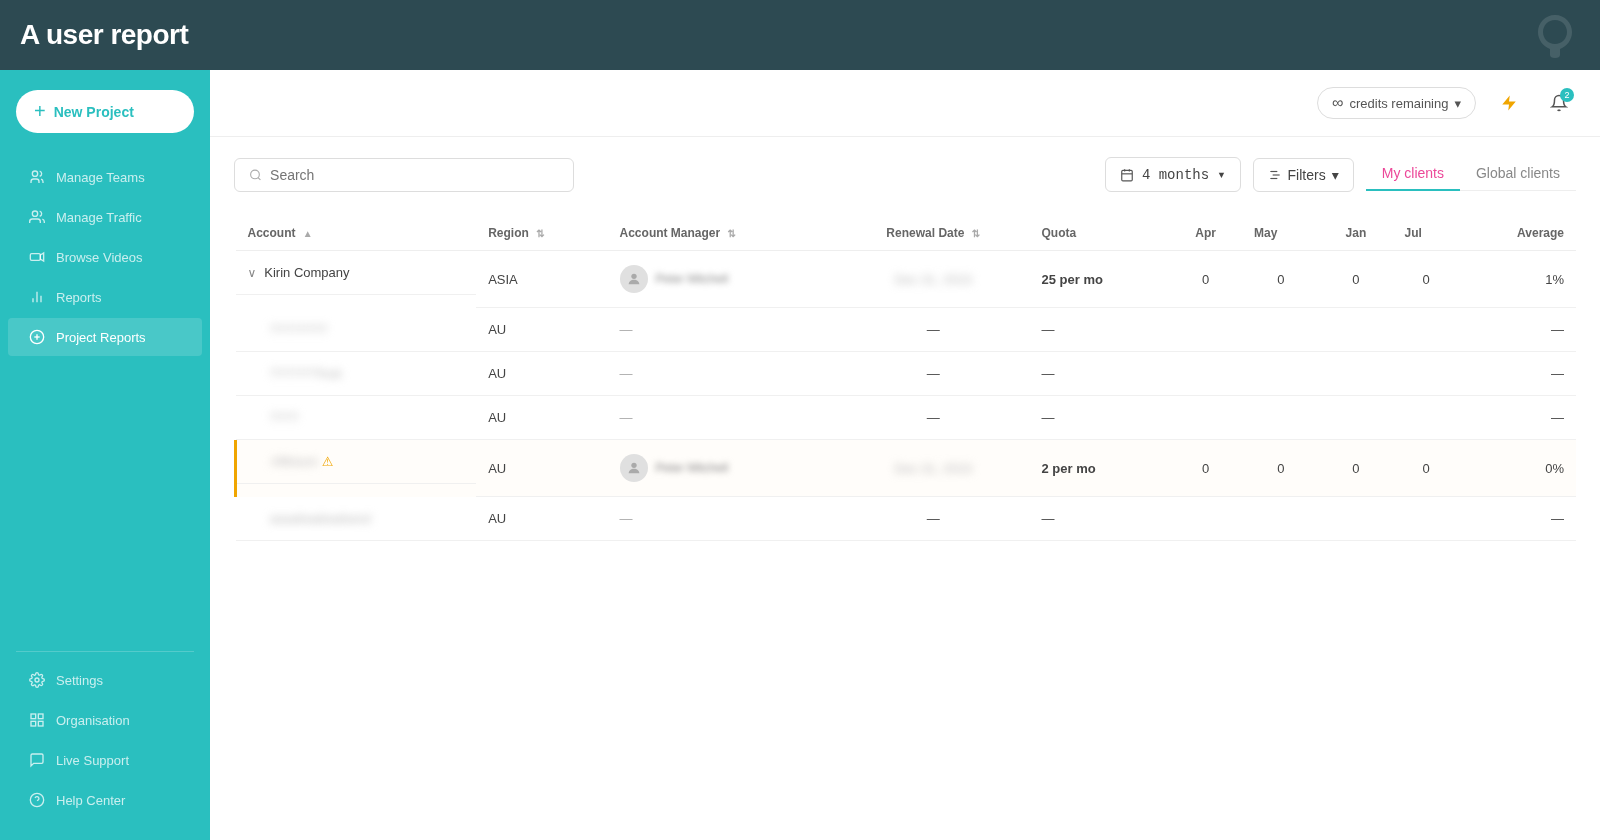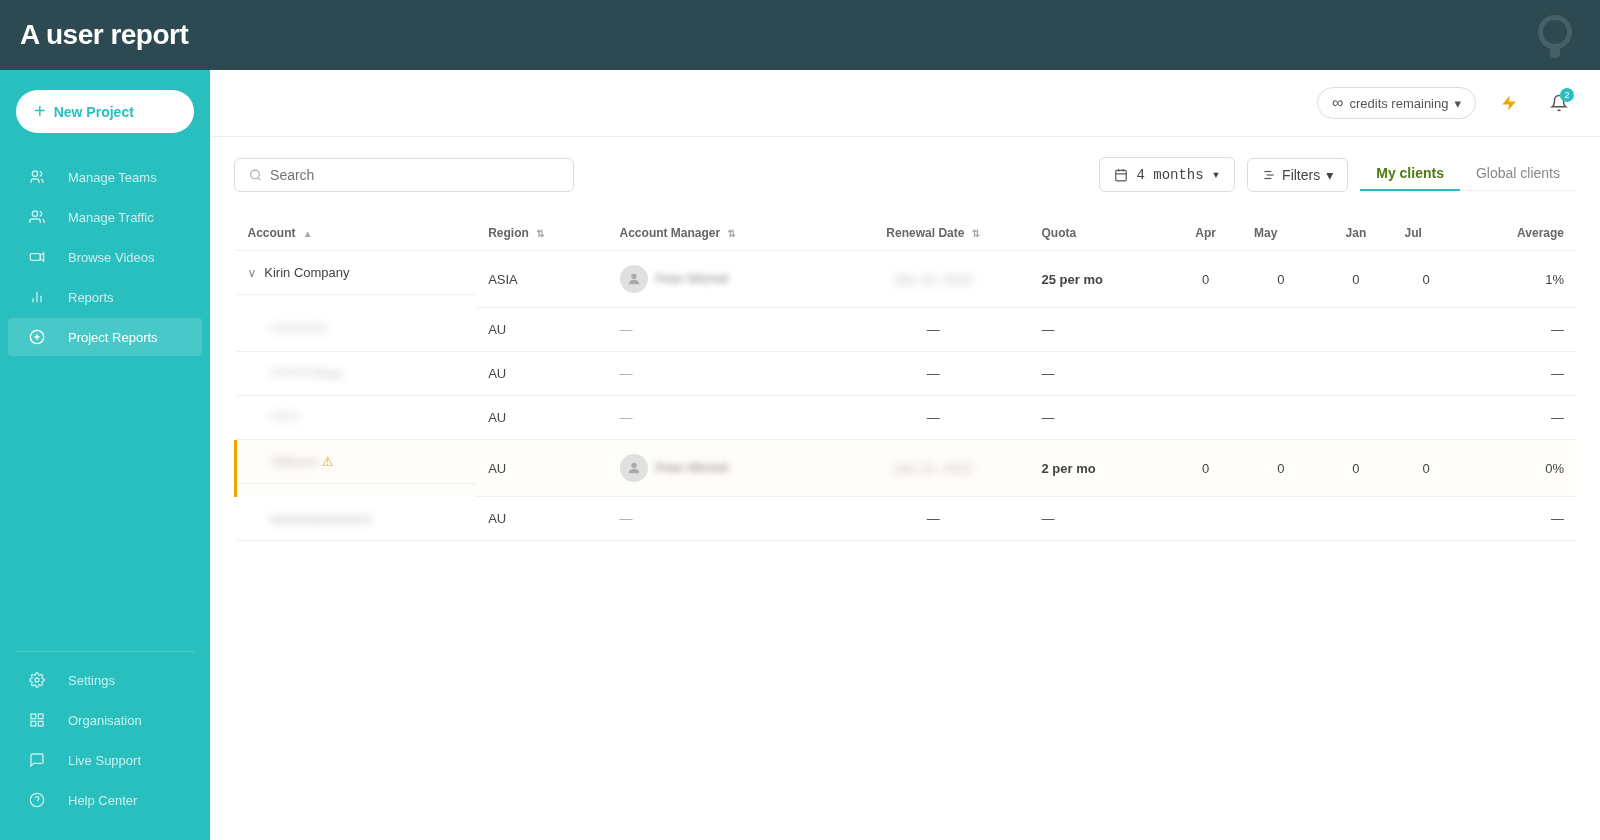--- a/index.html
+++ b/index.html
@@ -57,21 +57,21 @@
       font-weight: 600;
     }
     .new-project-btn .plus-icon {
       font-size: 20px;
       font-weight: 300;
       color: #2abfbf;
     }
     .sidebar-item {
       display: flex;
       align-items: center;
-      gap: 22px;
+      gap: 10px;
       padding: 10px 20px;
       color: rgba(255,255,255,0.75);
       font-size: 13px;
       cursor: pointer;
       border-radius: 4px;
       margin: 1px 8px;
     }
     .sidebar-item.active { background: rgba(255,255,255,0.15); color: white; }
     .sidebar-icon { width: 18px; height: 18px; display: flex; align-items: center; justify-content: center; flex-shrink: 0; }
     .sidebar-spacer { flex: 1; }
@@ -200,23 +200,23 @@
     }
     .view-tab {
       padding: 6px 16px 8px;
       font-size: 14px;
       color: #888;
       cursor: pointer;
       border-bottom: 2px solid transparent;
       margin-bottom: -1px;
     }
     .view-tab.active {
-      color: #4d7c0f;
+      color: #ec4899;
       border-bottom-color: #2abfbf;
-      font-weight: 700;
+      font-weight: 400;
     }
 
     
     .data-table {
       width: 100%;
       border-collapse: collapse;
     }
     .data-table th {
       text-align: left;
       font-size: 12px;

